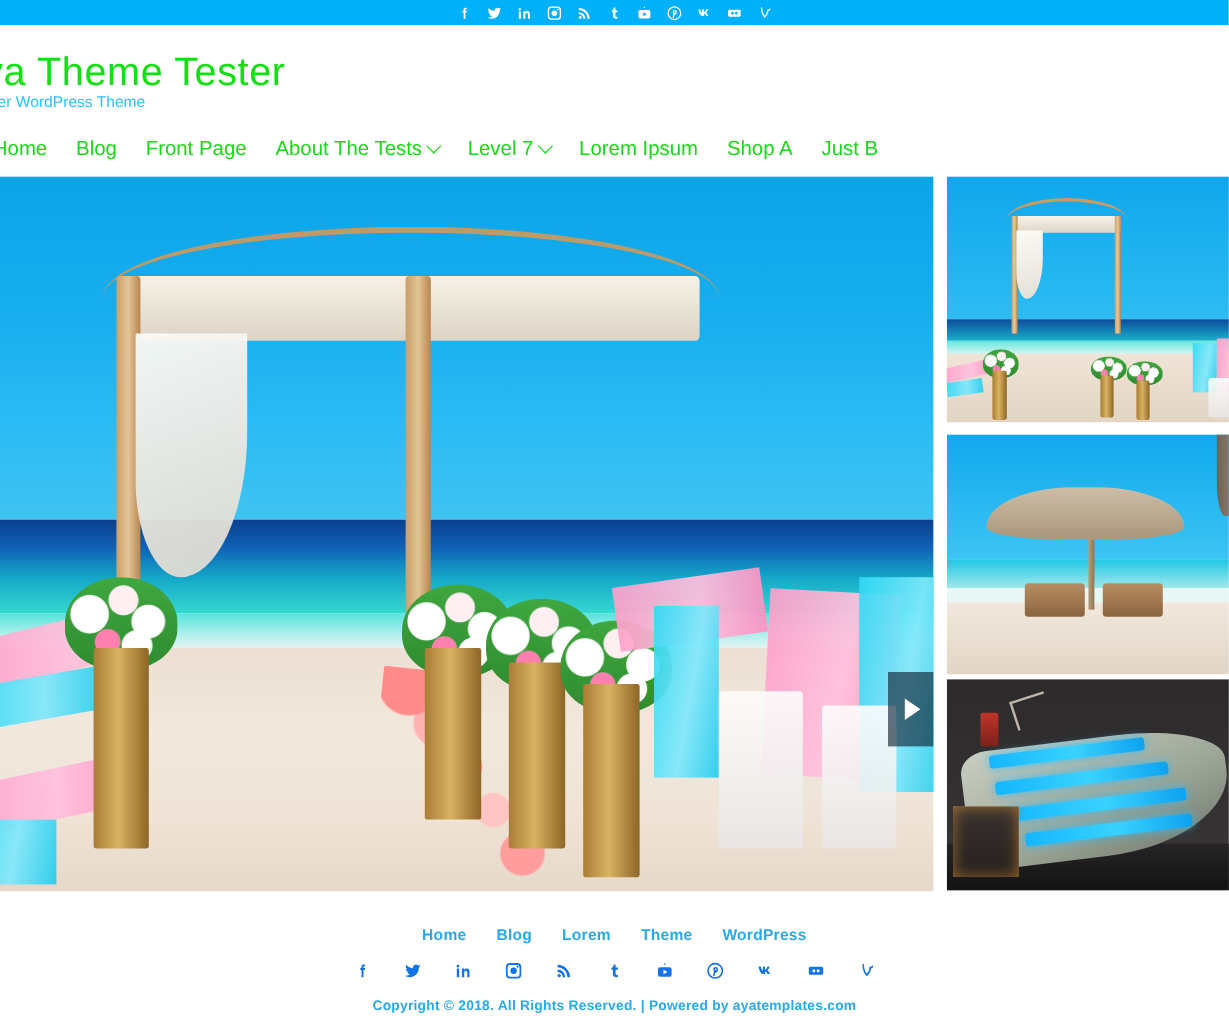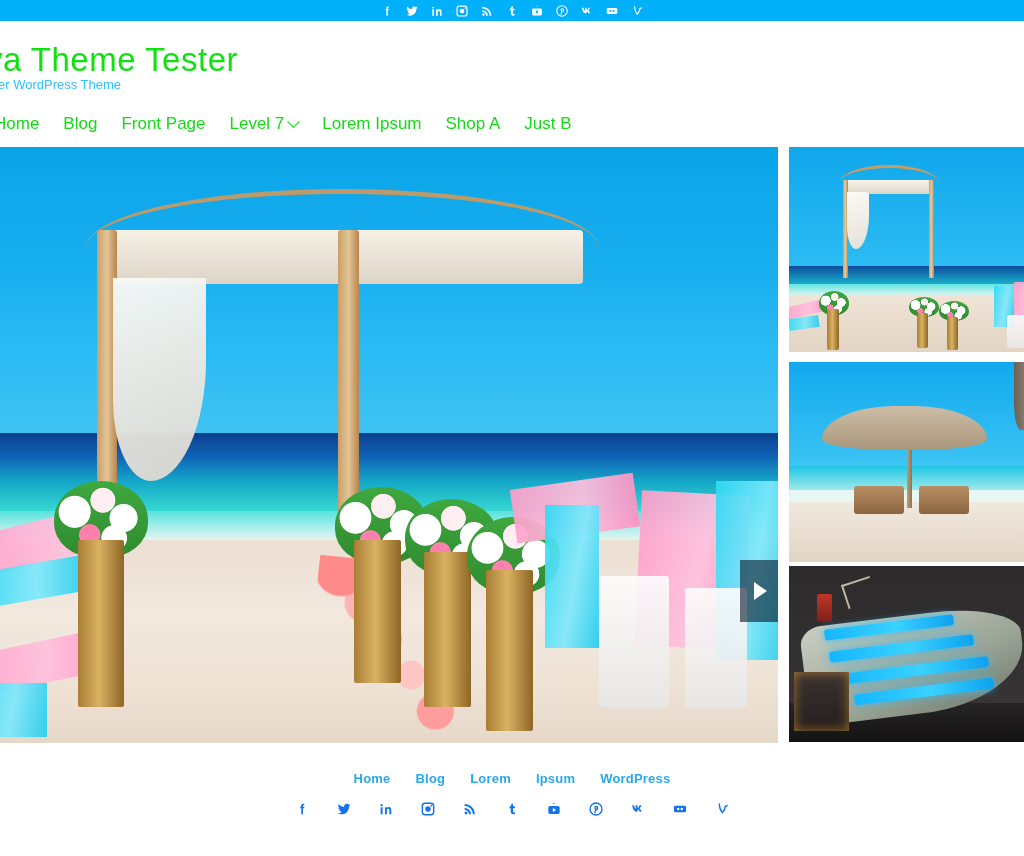--- a/index.html
+++ b/index.html
@@ -384,20 +384,24 @@
   <nav class="mainnav">
     <div class="navlist">
       <div class="navitem">
         <span>Home</span>
       </div>
       <div class="navitem">
         <span>Blog</span>
       </div>
       <div class="navitem">
         <span>Front Page</span>
+      </div>
+      <div class="navitem">
+        <span>About The Tests</span>
+        <i class="caret"></i>
       </div>
       <div class="navitem">
         <span>Level 7</span>
         <i class="caret"></i>
       </div>
       <div class="navitem">
         <span>Lorem Ipsum</span>
       </div>
       <div class="navitem">
         <span>Shop A</span>
@@ -505,21 +509,21 @@
     </div>
 
   </div>
 
   <div class="footer">
 
     <div class="footer-menu">
       <a href="#">Home</a>
       <a href="#">Blog</a>
       <a href="#">Lorem</a>
-      <a href="#">Ipsum</a>
+      <a href="#">Theme</a>
       <a href="#">WordPress</a>
     </div>
 
     <div class="footer-social">
       <span class="sicon" title="Facebook">
         <svg width="16" height="16" viewBox="0 0 24 24" fill="currentColor">
             <path d="M15.5 8.5h-2.1V7.2c0-.6.4-.8.7-.8h1.3V4.1h-1.9c-2.1 0-2.6 1.6-2.6 2.6v1.8H9.4v2.4h1.5V20h2.5v-9.1h1.8l.3-2.4z"></path>
           </svg>
       </span>
       <span class="sicon" title="Twitter">
@@ -576,15 +580,16 @@
           </svg>
       </span>
       <span class="sicon" title="Vine">
         <svg width="16" height="16" viewBox="0 0 24 24" fill="none" stroke="currentColor" stroke-width="2">
             <path d="M8 4.5c0 6 2 10 4.5 13 2.4-2.3 4.2-5.6 4.5-9.5" stroke-linecap="round"></path>
             <path d="M16.8 8c1.3.3 2.6-.4 2.8-1.7" stroke-linecap="round"></path>
           </svg>
       </span>
     </div>
 
+    <div class="copyright">Copyright © 2018. All Rights Reserved. | Powered by ayatemplates.com</div>
   </div>
 
 </div>
 
 </body></html>

